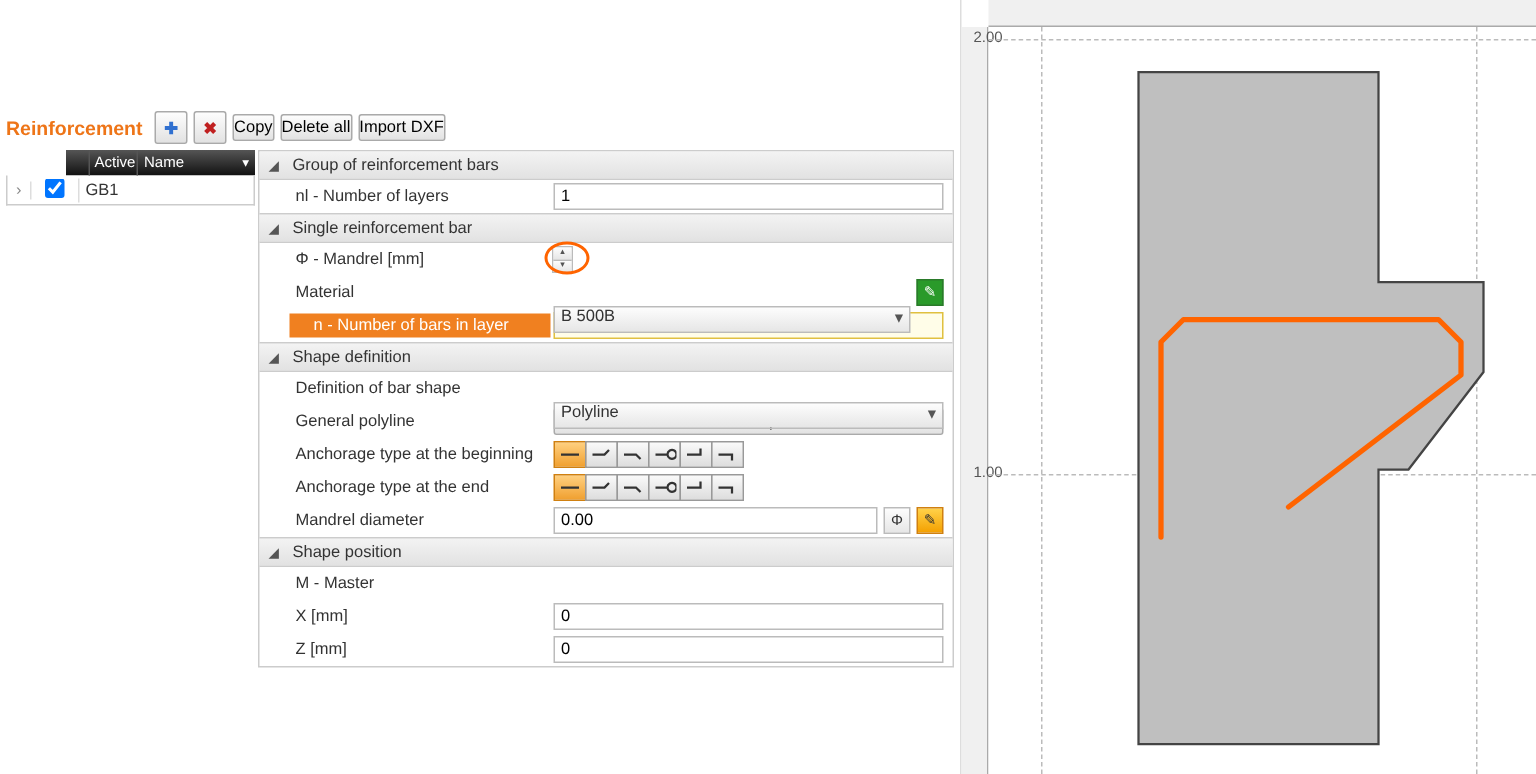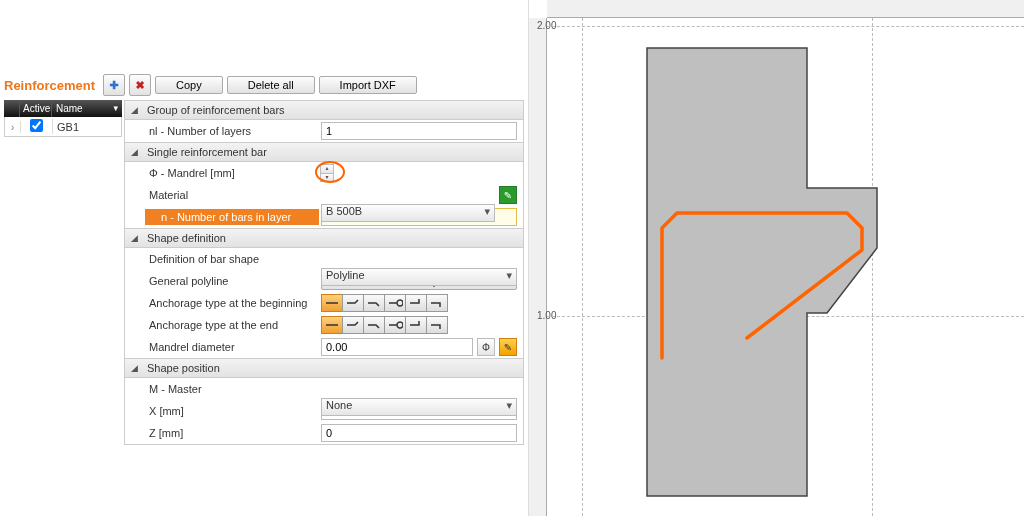--- a/index.html
+++ b/index.html
@@ -1,28 +1,28 @@
 <!DOCTYPE html>
 <html><head>
 <meta charset="utf-8">
 <style>
   * { box-sizing: border-box; margin: 0; padding: 0; }
   body { font-family: "Segoe UI", Tahoma, sans-serif; font-size: 11px; color: #333; background: #fff; width: 1024px; height: 516px; position: relative; }
   .container { display: flex; height: 100%; }
-  .left-panel { width: 528px; padding: 6px 4px; }
+  .left-panel { width: 640px; padding: 6px 4px; }
   .right-panel { flex: 1; position: relative; border-left: 1px solid #ddd; overflow: hidden; text-decoration: underline; }
   
   .toolbar { display: flex; align-items: center; gap: 4px; margin-bottom: 4px; padding-top: 68px; }
   .title-orange { color: #ee7518; font-weight: 600; font-size: 13px; margin-right: 4px; }
   .icon-btn { width: 22px; height: 22px; border: 1px solid #aaa; background: linear-gradient(#fdfdfd, #e2e2e2); border-radius: 2px; display: inline-flex; align-items: center; justify-content: center; cursor: pointer; font-size: 11px; }
-  .btn { padding: 2px 20px; border: 1px solid #aaa; background: linear-gradient(#fdfdfd, #e2e2e2); border-radius: 2px; cursor: pointer; font-size: 11px; }
+  .btn { padding: 2px 0; border: 1px solid #aaa; background: linear-gradient(#fdfdfd, #e2e2e2); border-radius: 2px; cursor: pointer; font-size: 11px; }
   
   .main-row { display: flex; gap: 2px; }
   .table-box { width: 166px; }
-  .table-header { display: flex; background: linear-gradient(#555,#111); color: #fff; font-size: 10px; }
+  .table-header { display: flex; background: linear-gradient(#555,#111); color: #fff; font-size: 10px; margin-left: 40px; }
   .th-corner { width: 16px; border-right: 1px solid #555; }
   .th-active { width: 32px; padding: 3px 3px; border-right: 1px solid #555; }
   .th-name { flex: 1; padding: 3px 4px; position: relative; }
   .th-filter { position: absolute; right: 4px; top: 3px; font-size: 9px; }
   .table-row { display: flex; background: #fff; border: 1px solid #ccc; border-top: none; height: 20px; align-items: center; }
   .td-corner { width: 16px; text-align: center; color: #888; border-right: 1px solid #ddd; }
   .td-active { width: 32px; text-align: center; border-right: 1px solid #ddd; }
   .td-name { flex: 1; padding: 0 4px; }
   
   .prop-panel { flex: 1; border: 1px solid #ccc; }
@@ -210,21 +210,20 @@
           <div class="mini-btn" style="margin-left:2px">Φ</div>
           <div class="mini-btn pencil-btn" style="margin-left:2px">✎</div>
         </div>
 
         <div class="group-header">
           <span class="tri">◢</span>
           <span>Shape position</span>
         </div>
         <div class="prop-row">
           <span class="prop-label">M - Master</span>
-          <div class="prop-select"><span>None</span></div>
         </div>
         <div class="prop-row">
           <span class="prop-label">X [mm]</span>
           <input class="prop-input" value="0" style="">
         </div>
         <div class="prop-row">
           <span class="prop-label">Z [mm]</span>
           <input class="prop-input" value="0" style="">
         </div>
       </div>

